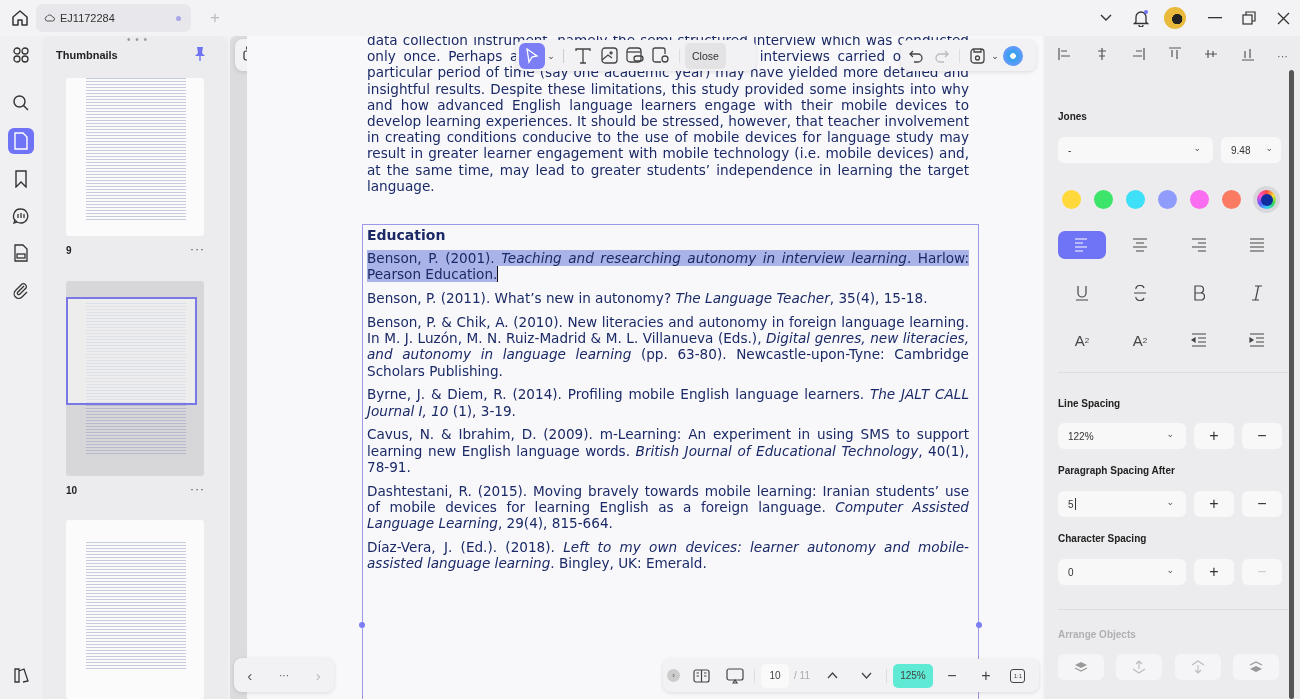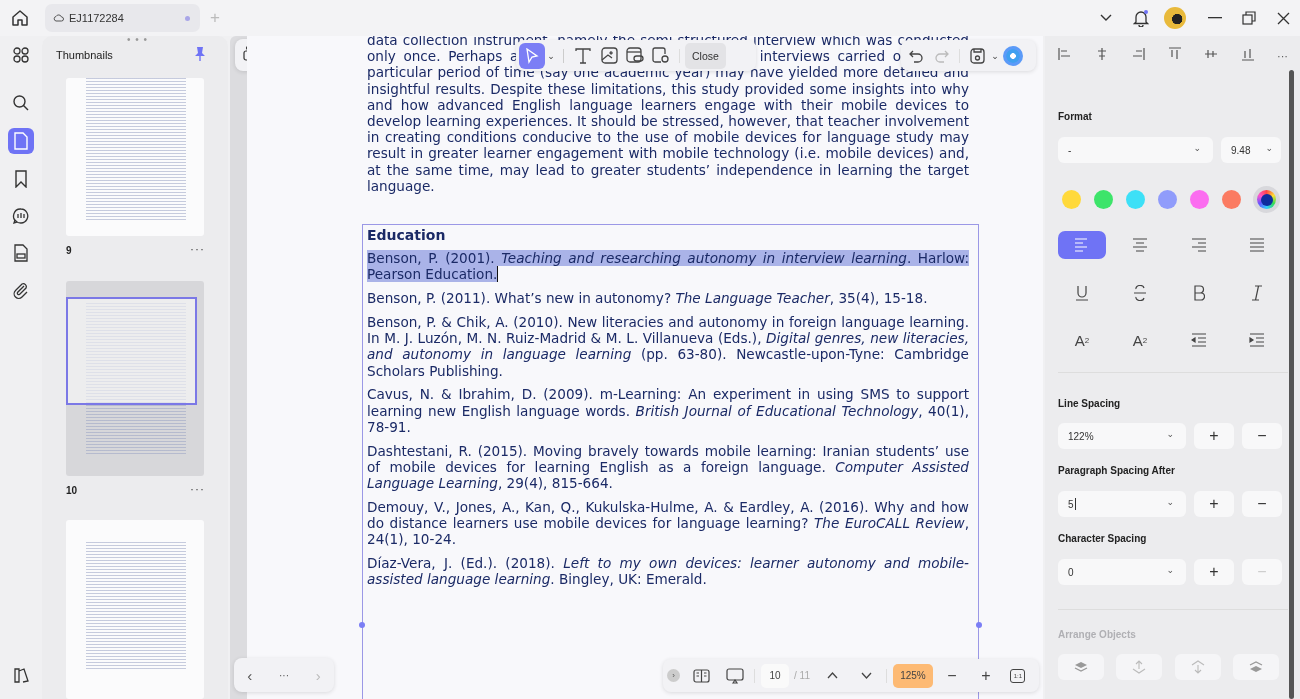--- a/index.html
+++ b/index.html
@@ -1,27 +1,27 @@
 <!DOCTYPE html>
 <html><head>
 <meta charset="utf-8">
 <style>
 *{box-sizing:border-box;margin:0;padding:0}
 html,body{width:1300px;height:699px;overflow:hidden;background:#f0f0f2;font-family:"Liberation Sans",sans-serif;color:#222}
 .titlebar{position:absolute;left:0;top:0;width:1300px;height:36px;background:#f3f3f5}
 .home{position:absolute;left:10px;top:8px;width:22px;height:20px}
-.tab{position:absolute;left:45px;top:4px;width:155px;height:28px;background:#e8e8ec;border-radius:7px;display:flex;align-items:center;padding-left:8px;font-size:11px;color:#333}
+.tab{position:absolute;left:36px;top:4px;width:155px;height:28px;background:#e8e8ec;border-radius:7px;display:flex;align-items:center;padding-left:8px;font-size:11px;color:#333}
 .tab .dot{position:absolute;right:10px;top:12px;width:5px;height:5px;border-radius:50%;background:#a9a6e8}
 .plus{position:absolute;left:210px;top:8px;color:#bbb;font-size:17px}
 .winctl{position:absolute;top:0;height:36px;display:flex;align-items:center;justify-content:center;color:#333}
 .leftrail{position:absolute;left:0;top:36px;width:42px;height:663px;background:#f0f0f2}
 .rail-ico{position:absolute;left:8px;width:26px;height:26px;display:flex;align-items:center;justify-content:center;border-radius:6px}
 .rail-ico.active{background:#6f73f5}
 .thumbs{position:absolute;left:42px;top:36px;width:186px;height:663px;background:#ececee;border-radius:10px 10px 0 0}
-.thumbs .hdr{position:absolute;left:14px;top:13px;font-size:11px;font-weight:normal;color:#222}
+.thumbs .hdr{position:absolute;left:14px;top:13px;font-size:11px;font-weight:bold;color:#222}
 .thumbs .grip{position:absolute;left:85px;top:-2px;color:#999;font-size:10px;letter-spacing:1px}
 .page-thumb{position:absolute;left:24px;width:138px;background:#fbfbfc;border-radius:3px;overflow:hidden}
 .page-thumb .lines{position:absolute;left:20px;right:18px;top:12px;bottom:16px;background:repeating-linear-gradient(#9aa3c4 0 1px,transparent 1px 3px);opacity:.55}
 .pnum{position:absolute;left:24px;font-size:10px;font-weight:bold}
 .pmore{position:absolute;left:148px;font-size:12px;color:#444;letter-spacing:1px}
 .divider-bar{position:absolute;left:230px;top:36px;width:17px;height:663px;background:#dcdcdf;border-radius:6px 0 0 0}
 .docarea{position:absolute;left:247px;top:36px;width:796px;height:663px;background:#f8f8fb;overflow:hidden}
 .doc{position:absolute;left:120px;top:-4px;width:602px;font-family:"DejaVu Sans",sans-serif;font-size:13.6px;line-height:16.2px;color:#1b2a66;text-align:justify}
 .refbox{position:absolute;left:115px;top:188px;width:617px;height:480px;border:1px solid #9b98e6}
 .refs{position:absolute;left:120px;top:191px;width:602px;font-family:"DejaVu Sans",sans-serif;font-size:13.6px;line-height:16.2px;color:#1b2a66;text-align:justify}
@@ -191,23 +191,23 @@
   <div class="refbox"></div>
   <div class="handle" style="left:112px;top:586px"></div>
   <div class="handle" style="left:729px;top:586px"></div>
 
   <div class="refs">
     <h3>Education</h3>
     <div id="reflist">
         <div class="ref"><span class="sel"><span>Benson, P. (2001). </span><i>Teaching and researching autonomy in interview learning</i><span>. Harlow: Pearson Education.</span><span style="border-left: 1px solid rgb(17, 17, 17);"></span></span></div>
         <div class="ref"><span><span>Benson, P. (2011). What’s new in autonomy? </span><i>The Language Teacher</i><span>, 35(4), 15-18.</span></span></div>
         <div class="ref"><span><span>Benson, P. &amp; Chik, A. (2010). New literacies and autonomy in foreign language learning. In M. J. Luzón, M. N. Ruiz-Madrid &amp; M. L. Villanueva (Eds.), </span><i>Digital genres, new literacies, and autonomy in language learning</i><span> (pp. 63-80). Newcastle-upon-Tyne: Cambridge Scholars Publishing.</span></span></div>
+        <div class="ref"><span><span>Byrne, J. &amp; Diem, R. (2014). Profiling mobile English language learners. </span><i>The JALT CALL Journal I, 10</i><span> (1), 3-19.</span></span></div>
         <div class="ref"><span><span>Cavus, N. &amp; Ibrahim, D. (2009). m-Learning: An experiment in using SMS to support learning new English language words. </span><i>British Journal of Educational Technology</i><span>, 40(1), 78-91.</span></span></div>
         <div class="ref"><span><span>Dashtestani, R. (2015). Moving bravely towards mobile learning: Iranian students’ use of mobile devices for learning English as a foreign language. </span><i>Computer Assisted Language Learning</i><span>, 29(4), 815-664.</span></span></div>
-        <div class="ref"><span><span>Demouy, V., Jones, A., Kan, Q., Kukulska-Hulme, A. &amp; Eardley, A. (2016). Why and how do distance learners use mobile devices for language learning? </span><i>The EuroCALL Review</i><span>, 24(1), 10-24.</span></span></div>
         <div class="ref"><span><span>Díaz-Vera, J. (Ed.). (2018). </span><i>Left to my own devices: learner autonomy and mobile-assisted language learning</i><span>. Bingley, UK: Emerald.</span></span></div>
       </div>
   </div>
 </div>
 
 <div class="floatbar" style="left:516px;top:40px;width:240px;height:31px;padding:0 3px">
   <div class="tb-ico" style="background:#7b7ef5;border-radius:6px;width:26px">
     <svg width="14" height="16" viewBox="0 0 14 16">
         <path d="M2 1 L12 8 L7 9 L4 14 Z" fill="none" stroke="#fff" stroke-width="1.3"></path>
       </svg>
@@ -294,21 +294,21 @@
     <svg width="11" height="7" viewBox="0 0 11 7">
         <path d="M1 6 L5.5 1 L10 6" fill="none" stroke="#444" stroke-width="1.3"></path>
       </svg>
   </div>
   <div class="tb-ico" style="margin-left:8px">
     <svg width="11" height="7" viewBox="0 0 11 7">
         <path d="M1 1 L5.5 6 L10 1" fill="none" stroke="#444" stroke-width="1.3"></path>
       </svg>
   </div>
   <div style="width:1px;height:14px;background:#ddd;margin:0 6px"></div>
-  <div style="width:40px;height:24px;background:#fdba74;border-radius:5px;display:flex;align-items:center;justify-content:center">125%</div>
+  <div style="width:40px;height:24px;background:#5eead4;border-radius:5px;display:flex;align-items:center;justify-content:center">125%</div>
   <div class="tb-ico" style="margin-left:6px;font-size:16px">−</div>
   <div class="tb-ico" style="margin-left:8px;font-size:16px">+</div>
   <div class="tb-ico" style="margin-left:6px">
     <div style="width:15px;height:14px;border:1.2px solid #444;border-radius:3px;font-size:6px;display:flex;align-items:center;justify-content:center">1:1</div>
   </div>
 </div>
 
 <div class="rightpanel">
 
   <div style="position:absolute;left:13px;top:8px;width:230px;height:24px;display:flex;justify-content:space-between;align-items:center">
@@ -326,21 +326,21 @@
         </svg></span>
     <span><svg width="14" height="14" viewBox="0 0 14 14" stroke="#555" stroke-width="1.2">
           <path d="M1 7 H13 M4 3 V11 M9 4 V10"></path>
         </svg></span>
     <span><svg width="14" height="14" viewBox="0 0 14 14" stroke="#555" stroke-width="1.2">
           <path d="M1 13 H13 M4 4 V11 M9 2 V11"></path>
         </svg></span>
     <span style="font-size:11px;color:#555">···</span>
   </div>
 
-  <div class="rp-label" style="top:75px">Format</div>
+  <div class="rp-label" style="top:75px">Jones</div>
   <div class="rp-select" style="left:13px;top:101px;width:155px">
     <span>-</span>
     <span class="chev">⌄</span>
   </div>
   <div class="rp-select" style="left:176px;top:101px;width:60px">
     <span>9.48</span>
     <span class="chev" style="right:8px">⌄</span>
   </div>
 
   <div class="swatch" style="left: 17px; background: rgb(255, 217, 59);" title="#ffd93b"></div>

